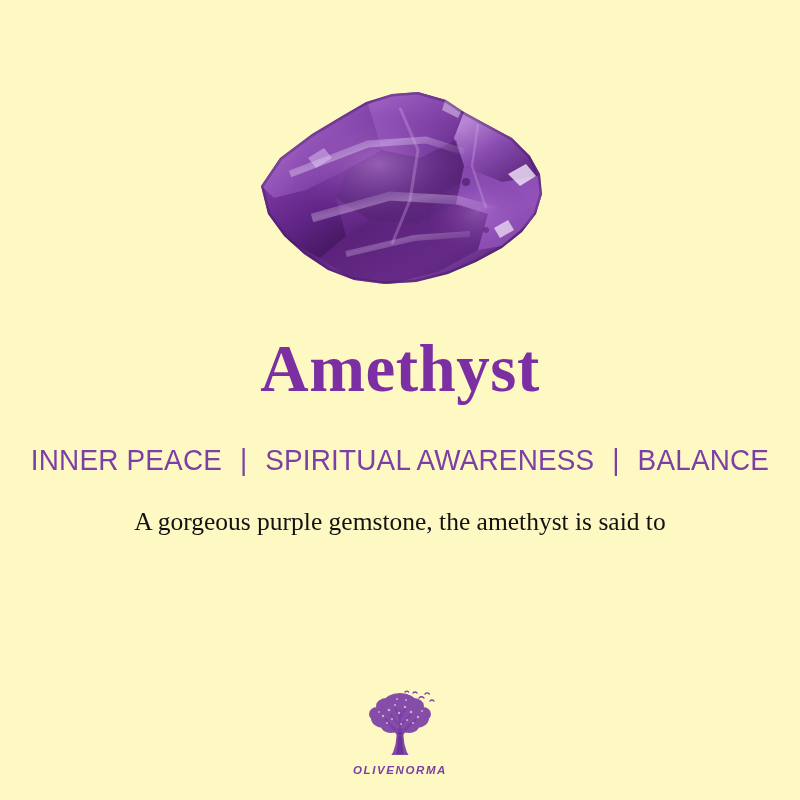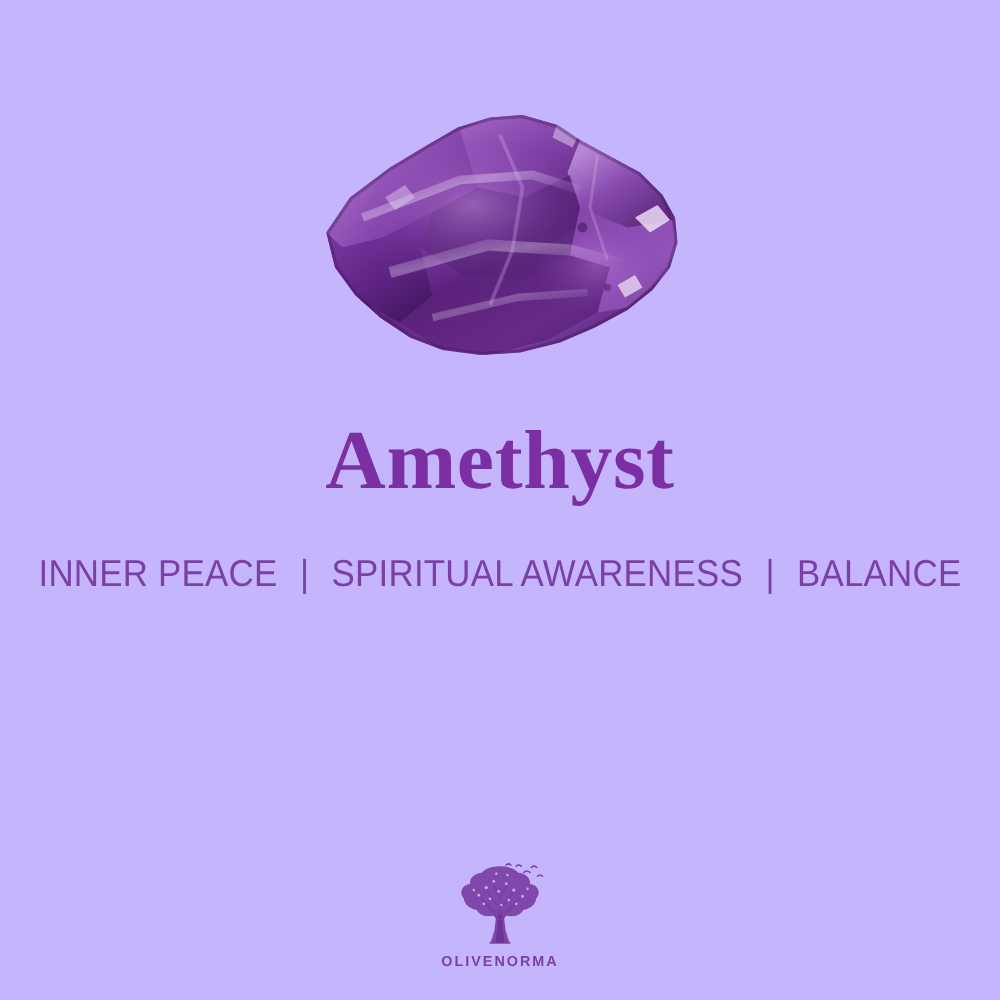--- a/index.html
+++ b/index.html
@@ -12,21 +12,21 @@
     background: #ffffff;
     font-family: "Liberation Serif", "DejaVu Serif", serif;
     overflow: hidden;
     position: relative;
   }
 
   .card {
     position: relative;
     width: 800px;
     height: 800px;
-    background: #c4b5fd;
+    background: #fef9c3;
     display: flex;
     flex-direction: column;
     align-items: center;
   }
 
   
   .gem-area {
     position: absolute;
     left: 0;
     top: 0;
@@ -121,20 +121,21 @@
     display: block;
   }
   .logo-word {
     margin-top: 4px;
     font-family: "Liberation Sans", "DejaVu Sans", sans-serif;
     font-size: 11.5px;
     font-weight: 700;
     letter-spacing: 1.6px;
     color: #7b3fa6;
     text-align: left;
+    font-style: italic;
   }
 </style>
 </head>
 <body>
 
 <div class="card">
 
   <div class="gem-area">
     <div class="gem-wrap">
       <svg class="gem-svg" viewBox="0 0 300 215" xmlns="http://www.w3.org/2000/svg" aria-hidden="true">
@@ -231,20 +232,21 @@
 
   <div class="subtitle">
     <span class="seg">INNER PEACE</span>
     <span class="sep">|</span>
     <span class="seg">SPIRITUAL AWARENESS</span>
     <span class="sep">|</span>
     <span class="seg">BALANCE</span>
   </div>
 
   <div class="body-text">
+    <span class="bline">A gorgeous purple gemstone, the amethyst is said to</span>
   </div>
 
   <div class="logo">
     <svg class="logo-mark" viewBox="0 0 78 72" xmlns="http://www.w3.org/2000/svg" aria-hidden="true">
       <g fill="#7b3fa6">
 
         <path d="M36.4,40 L34.6,56 L32.2,64 L30.4,67 L47.6,67 L45.8,64 L43.4,56 L41.6,40 Z" opacity="0.95"></path>
         <path d="M37.2,40 L36.6,56 L35.4,66 L42.6,66 L41.4,56 L40.8,40 Z" fill="#6c3396"></path>
 
         <path d="M38,48 L30,38 L24,30 M40,48 L48,38 L55,31 M39,44 L39,22" stroke="#7b3fa6" stroke-width="2" fill="none"></path>

